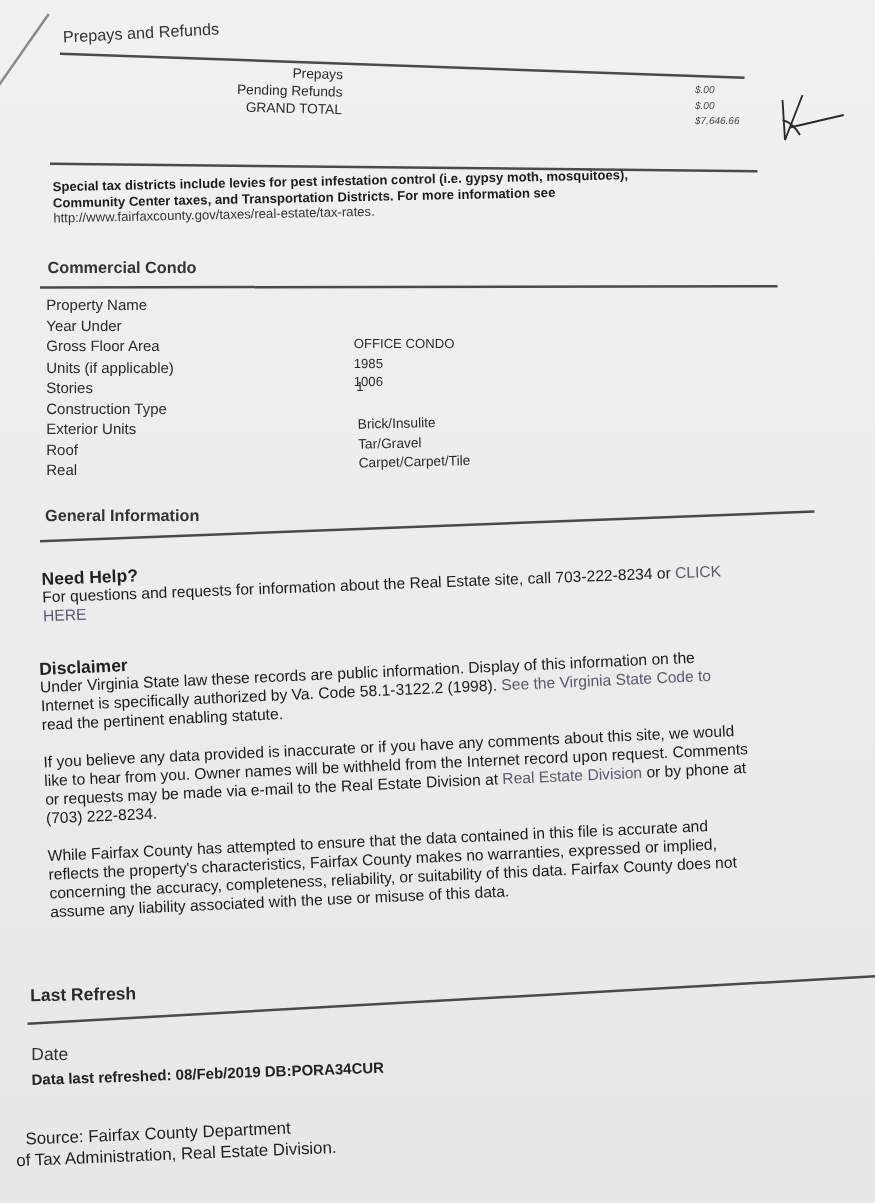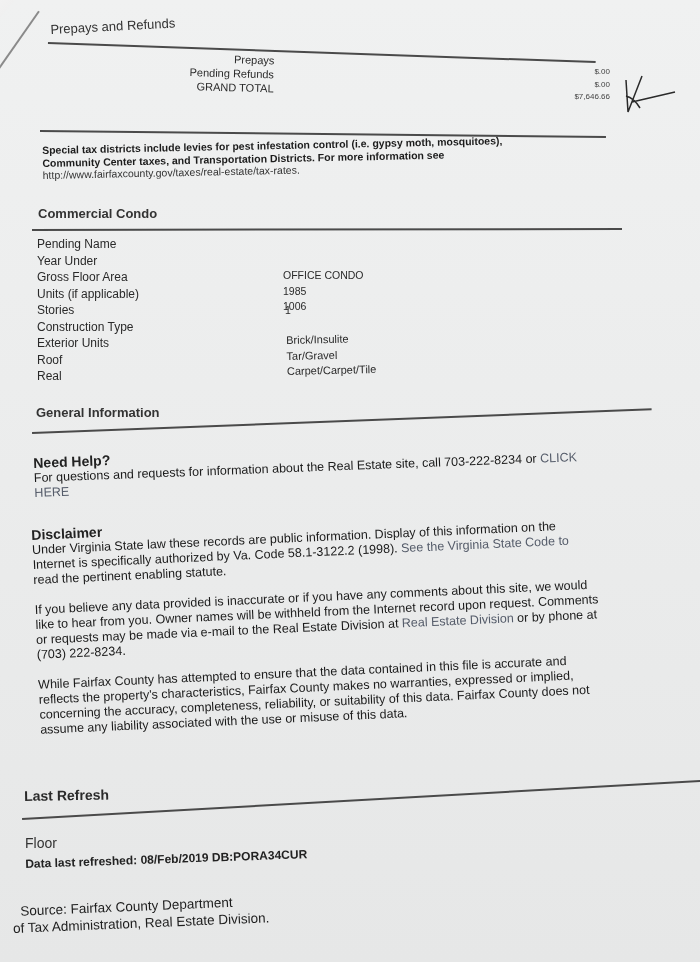--- a/index.html
+++ b/index.html
@@ -41,42 +41,42 @@
   <div class="fold-line"></div>
 
   <div class="abs h-section" style="left:50px; top:22px; font-size:13px; transform:rotate(-3deg); transform-origin:0 0;">Prepays and Refunds</div>
   <div class="rule" style="left:48px; top:42px; width:548px; transform:rotate(2deg);"></div>
 
   <div class="abs lbl" style="left:172px; top:52px; text-align:right; width:102px; font-size:11px; line-height:14px; transform:rotate(1.5deg);">
     <div>Prepays</div>
     <div>Pending Refunds</div>
     <div>GRAND TOTAL</div>
   </div>
-  <div class="abs tiny" style="left:542px; top:66px; text-align:right; width:68px; line-height:12.5px;">
+  <div class="abs tiny" style="left:556px; top:66px; text-align:left; width:68px; line-height:12.5px;font-style:italic;">
     <div>$.00</div>
     <div>$.00</div>
     <div>$7,646.66</div>
   </div>
   <svg class="abs" style="left:620px; top:70px;" width="60" height="45" viewBox="0 0 60 45">
     <path d="M6 10 L8 42 L22 6 M6 26 Q14 28 20 38 M12 32 L55 22" fill="none" stroke="#2a2a2a" stroke-width="1.5"></path>
   </svg>
 
   <div class="rule" style="left:40px; top:130px; width:566px; transform:rotate(0.6deg);"></div>
 
   <div class="abs" style="left:42px; top:144px; font-size:10.5px; line-height:12.5px; transform:rotate(-1.2deg); transform-origin:0 0;">
     <div style="font-weight:bold;">Special tax districts include levies for pest infestation control (i.e. gypsy moth, mosquitoes),</div>
     <div style="font-weight:bold;">Community Center taxes, and Transportation Districts. For more information see</div>
     <div style="font-weight:normal; color:#333;">http://www.fairfaxcounty.gov/taxes/real-estate/tax-rates.</div>
   </div>
 
   <div class="abs h-section" style="left:38px; top:206px;font-weight:bold;">Commercial Condo</div>
   <div class="rule" style="left:32px; top:229px; width:590px; transform:rotate(-0.1deg);"></div>
 
   <div class="abs lbl" style="left:37px; top:236px;">
-    <div>Pending Name</div>
+    <div>Property Name</div>
     <div>Year Under</div>
     <div>Gross Floor Area</div>
     <div>Units (if applicable)</div>
     <div>Stories</div>
     <div>Construction Type</div>
     <div>Exterior Units</div>
     <div>Roof</div>
     <div>Real</div>
   </div>
   <div class="abs" style="left:283px; top:240px; font-size:10.5px; line-height:15.5px; color:#2a2a2a;margin-top:28px;">
@@ -123,20 +123,20 @@
     <div style="height:15px;"></div>
     <div class="txt">While Fairfax County has attempted to ensure that the data contained in this file is accurate and</div>
     <div class="txt">reflects the property's characteristics, Fairfax County makes no warranties, expressed or implied,</div>
     <div class="txt">concerning the accuracy, completeness, reliability, or suitability of this data. Fairfax County does not</div>
     <div class="txt">assume any liability associated with the use or misuse of this data.</div>
   </div>
 
   <div class="abs" style="left:24px; top:788px; font-weight:bold; font-size:14px; color:#2a2a2a; transform:rotate(-1deg); transform-origin:0 0;">Last Refresh</div>
   <div class="rule" style="left:22px; top:818px; width:680px; transform:rotate(-3.2deg);"></div>
 
-  <div class="abs" style="left:25px; top:835px; font-size:14px; color:#333;">Floor</div>
+  <div class="abs" style="left:25px; top:835px; font-size:14px; color:#333;">Date</div>
   <div class="abs" style="left:25px; top:857px; font-size:12px; font-weight:bold; color:#222; transform:rotate(-2deg); transform-origin:0 0;">Data last refreshed: 08/Feb/2019 DB:PORA34CUR</div>
 
   <div class="abs" style="left:12px; top:903px; font-size:13.5px; line-height:17px; color:#1e1e1e; transform:rotate(-2.4deg); transform-origin:0 0;">
     <div style="padding-left:8px;">Source: Fairfax County Department</div>
     <div>of Tax Administration, Real Estate Division.</div>
   </div>
 </div>
 
 </body></html>

